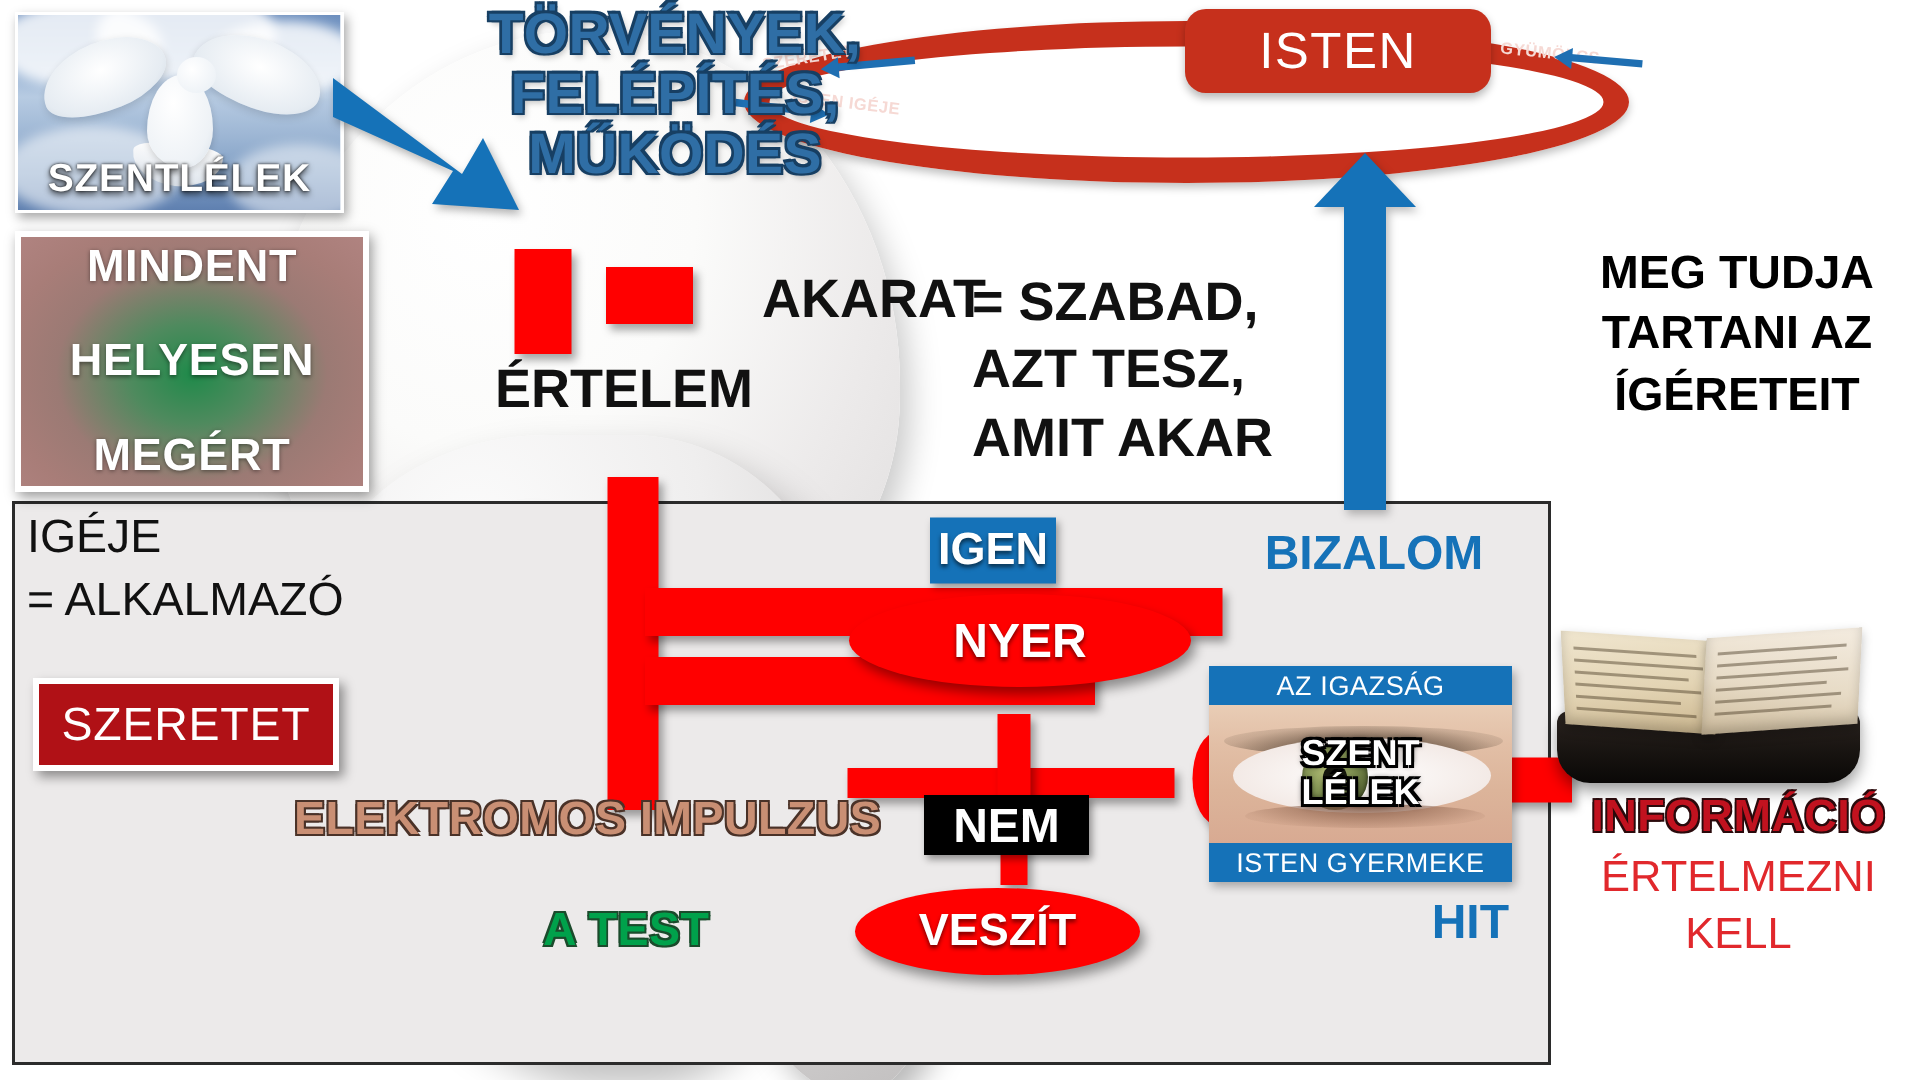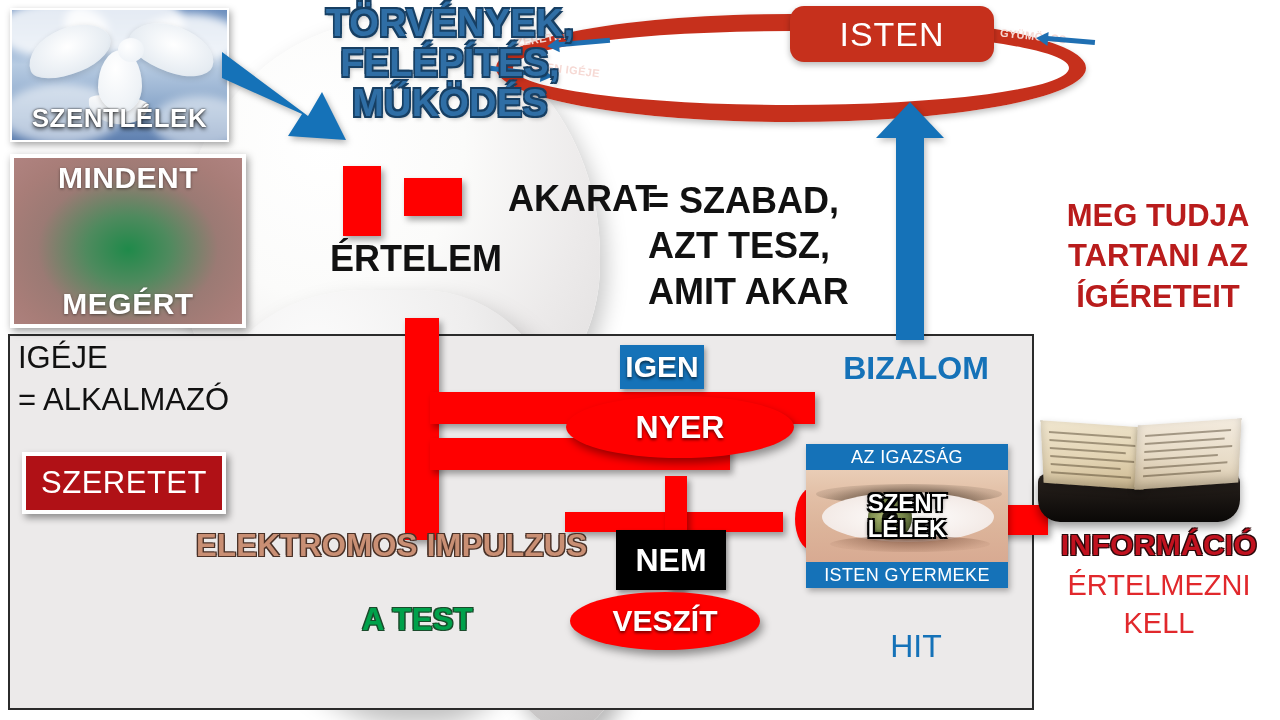--- a/index.html
+++ b/index.html
@@ -120,21 +120,21 @@
   }
   .lbl-tudat{left:330px;top:100px;z-index:7;font-size:38px;font-weight:700;color:#111;}
   .lbl-ertelem{left:330px;top:238px;z-index:7;font-size:36px;font-weight:700;color:#111;}
   .lbl-akarat{left:508px;top:178px;z-index:7;font-size:36px;font-weight:700;color:#111;}
   .akarat-rest{
     left:648px;top:178px;width:230px;z-index:7;
     font-size:36px;font-weight:700;color:#111;line-height:1.26;
   }
   .meg-tudja{
     left:1048px;top:162px;width:220px;z-index:7;text-align:center;
-    font-size:31px;font-weight:700;color:#b91c1c;line-height:1.3;margin-top:34px;
+    font-size:31px;font-weight:700;color:#000000;line-height:1.3;
   }
 
   
   .arrow-red{position:absolute;background:#ff0000;z-index:5;
     filter:drop-shadow(3px 4px 3px rgba(0,0,0,.35));}
 
   
   .ar-up1-shaft{left:343px;top:166px;width:38px;height:70px;}
   .ar-up1-head{left:321px;top:142px;width:0;height:0;background:transparent;
     border-left:41px solid transparent;border-right:41px solid transparent;border-bottom:34px solid #ff0000;}
@@ -223,21 +223,21 @@
   }
   .nyer-ell{
     left:566px;top:396px;width:228px;height:62px;z-index:8;
     background:#ff0000;border-radius:50%;
     display:flex;align-items:center;justify-content:center;
     color:#ffffff;font-size:32px;font-weight:700;
     text-shadow:0 2px 3px rgba(0,0,0,.55);
     box-shadow:3px 5px 8px rgba(0,0,0,.4);
   }
   .nem-box{
-    left:616px;top:530px;width:110px;height:60px;z-index:8;
+    left:616px;top:530px;width:110px;height:40px;z-index:8;
     background:#000000;display:flex;align-items:center;justify-content:center;
     color:#ffffff;font-size:32px;font-weight:700;
     box-shadow:2px 3px 5px rgba(0,0,0,.4);
   }
   .veszit-ell{
     left:570px;top:592px;width:190px;height:58px;z-index:8;
     background:#ff0000;border-radius:50%;
     display:flex;align-items:center;justify-content:center;
     color:#ffffff;font-size:30px;font-weight:700;
     text-shadow:0 2px 3px rgba(0,0,0,.55);
@@ -286,22 +286,22 @@
   .lash{position:absolute;background:#1a1208;border-radius:50%;}
   .lash-top{left:10px;top:14px;width:186px;height:20px;
     background:radial-gradient(ellipse at 50% 100%, #2b2014 0%, rgba(43,32,20,.15) 72%, transparent 100%);}
   .lash-bot{left:24px;top:66px;width:160px;height:16px;
     background:radial-gradient(ellipse at 50% 0%, #8a5f4a 0%, rgba(138,95,74,.1) 75%, transparent 100%);}
   .eye-overlay{
     position:relative;z-index:3;text-align:center;color:#ffffff;
     font-size:24px;font-weight:700;line-height:1.08;
     text-shadow:-2px -2px 0 #000, 2px -2px 0 #000, -2px 2px 0 #000, 2px 2px 0 #000, 0 0 5px #000;
   }
-  .hit{left:826px;top:628px;width:180px;text-align:center;z-index:7;
-    font-size:32px;font-weight:400;color:#1572b8;}
+  .hit{left:826px;top:596px;width:180px;text-align:right;z-index:7;
+    font-size:32px;font-weight:700;color:#1572b8;}
 
   
   .bible{left:1032px;top:416px;width:214px;height:112px;z-index:6;}
   .bible-cover{
     position:absolute;left:6px;top:58px;width:202px;height:48px;
     background:linear-gradient(180deg,#2b2420 0%, #171310 60%, #0a0807 100%);
     border-radius:8px 8px 22px 22px;
     box-shadow:0 5px 10px rgba(0,0,0,.4);
   }
   .pg-l{
@@ -368,20 +368,21 @@
     <div class="wing wing-l"></div>
     <div class="wing wing-r"></div>
     <div class="dove-tail"></div>
     <div class="dove-body"></div>
     <div class="dove-head"></div>
     <div class="photo-caption">SZENTLÉLEK</div>
   </div>
 
   <div class="abs mindent-box">
     <div>MINDENT</div>
+    <div>HELYESEN</div>
     <div>MEGÉRT</div>
   </div>
 
   <svg class="abs blue-diag" viewBox="0 0 140 96">
     <polygon points="0,8 86,72 100,48 124,96 66,92 80,70 0,34" fill="#1572b8"></polygon>
   </svg>
 
   <div class="abs title-blue">TÖRVÉNYEK, FELÉPÍTÉS, MŰKÖDÉS</div>
 
   <div class="abs lbl-ertelem">ÉRTELEM</div>

